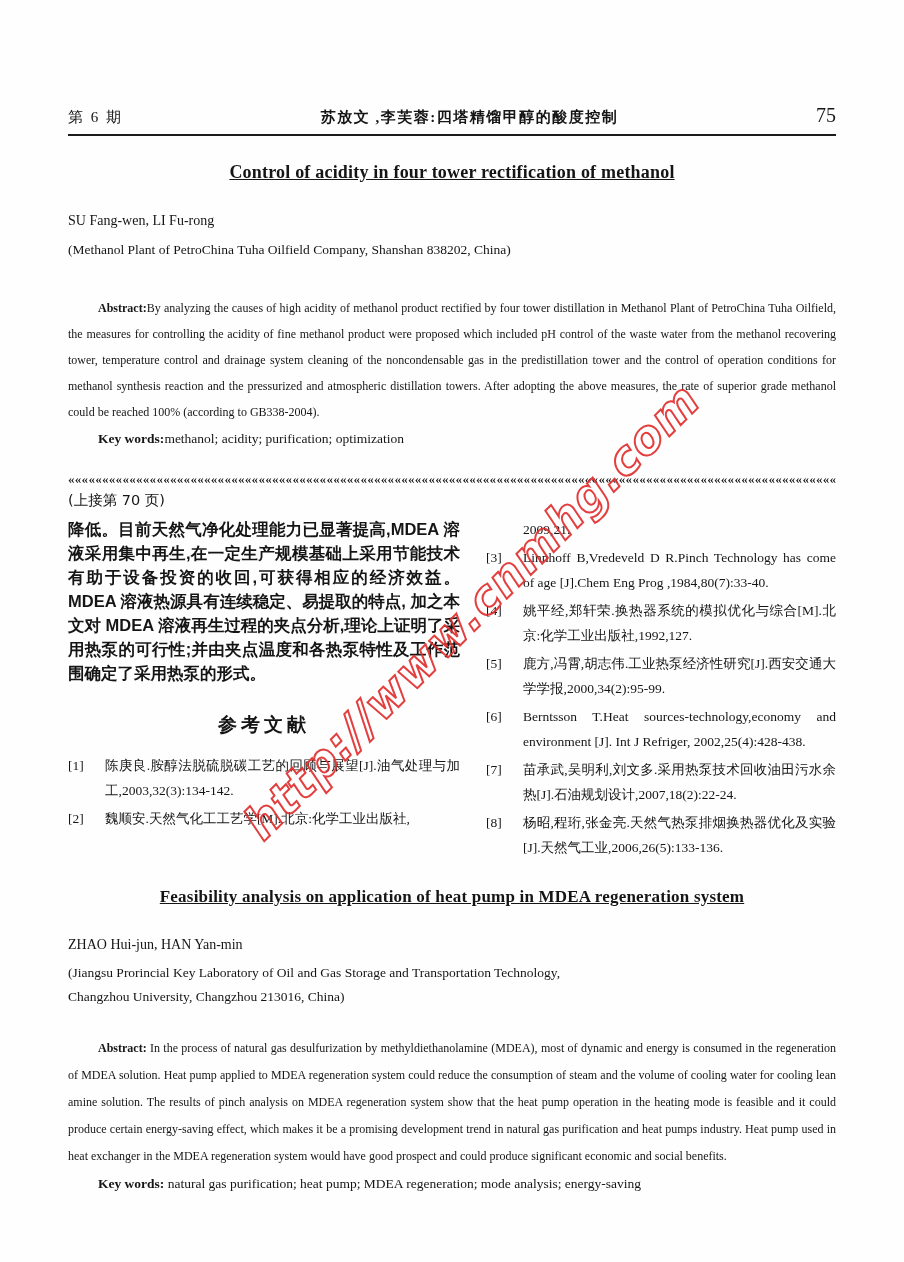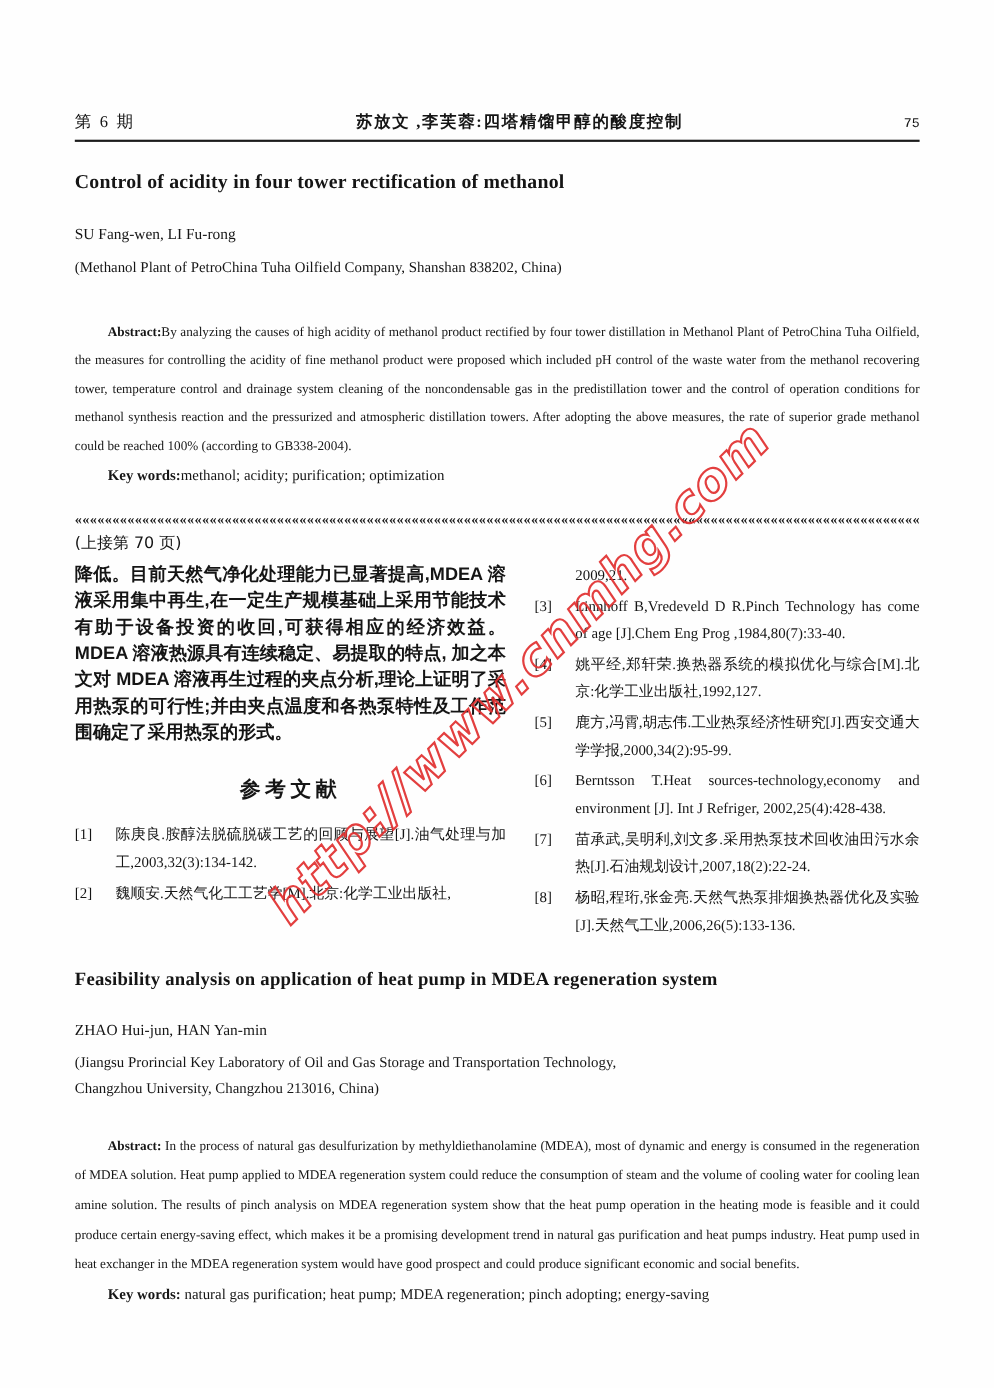--- a/index.html
+++ b/index.html
@@ -5,34 +5,34 @@
   html,body { margin:0; padding:0; background:#d8d8d8; }
   .page {
     position:relative;
     width:904px; height:1262px;
     margin:0 auto;
     background:#fefefe;
     color:#151515;
     font-family:"Liberation Serif", serif;
     overflow:hidden;
   }
-  .content { padding:1px 68px; position:relative;margin-top:12px; }
+  .content { padding:16px 68px; position:relative; }
 
   
   .journal-header {
     display:flex; justify-content:space-between; align-items:baseline;
     padding-top:88px; padding-bottom:7px;
     border-bottom:2.5px solid #1c1c1c;
   }
   .issue-label { font-size:15px; letter-spacing:2px; }
   .running-title { font-size:15px; letter-spacing:1.5px; font-weight:600; }
-  .page-number { font-size:12px;font-family:Liberation Mono, monospace; }
+  .page-number { font-size:20px; }
 
   
-  .p-title { text-align:left; font-weight:bold; font-size:18px; margin-top:26px; letter-spacing:0.2px; }
+  .p-title { text-align:center; font-weight:bold; font-size:18px; margin-top:26px; letter-spacing:0.2px;text-decoration:underline; }
   .p-authors { text-align:left; font-size:14px; margin-top:30px; }
   .p-affil { font-size:13.5px; margin-top:9px; line-height:24px; }
 
   .abstract-block { margin-top:33px; font-size:12px; line-height:26px; text-align:justify; text-indent:30px; }
   .kw-line { font-size:13.5px; line-height:26px; text-indent:30px; margin-top:1px; }
   .inline-label { font-weight:bold; }
 
   .section-divider {
     margin-top:19px; font-size:13px; font-weight:bold;
     letter-spacing:0.3px; white-space:nowrap; overflow:hidden; color:#1c1c1c;
@@ -153,16 +153,16 @@
     </div>
 
     <div class="p-title p2-title">Feasibility analysis on application of heat pump in MDEA regeneration system</div>
     <div class="p-authors">ZHAO Hui-jun, HAN Yan-min</div>
     <div class="p-affil p2-affil">
       <div>(Jiangsu Prorincial Key Laboratory of Oil and Gas Storage and Transportation Technology,</div>
       <div>Changzhou University, Changzhou 213016, China)</div>
     </div>
 
     <div class="abstract-block p2-abstract"><span class="inline-label">Abstract:</span> <span>In the process of natural gas desulfurization by methyldiethanolamine  (MDEA), most of dynamic and energy is consumed in the regeneration of MDEA solution. Heat pump applied to MDEA regeneration system could reduce the consumption of steam and the volume of cooling water for cooling lean amine solution. The results of pinch analysis on MDEA regeneration system show that the heat pump operation in the heating mode is feasible and it could produce certain energy-saving effect, which makes it be a promising development trend in natural gas purification and heat pumps industry. Heat pump used in heat exchanger in the MDEA regeneration system would have good prospect and could produce significant economic and social benefits.</span></div>
-    <div class="kw-line"><span class="inline-label">Key words:</span> <span>natural gas purification; heat pump; MDEA regeneration; pinch adopting; energy-saving</span></div>
+    <div class="kw-line"><span class="inline-label">Key words:</span> <span>natural gas purification; heat pump; MDEA regeneration; mode analysis; energy-saving</span></div>
 
   </div>
 </div>
 
 </body></html>

